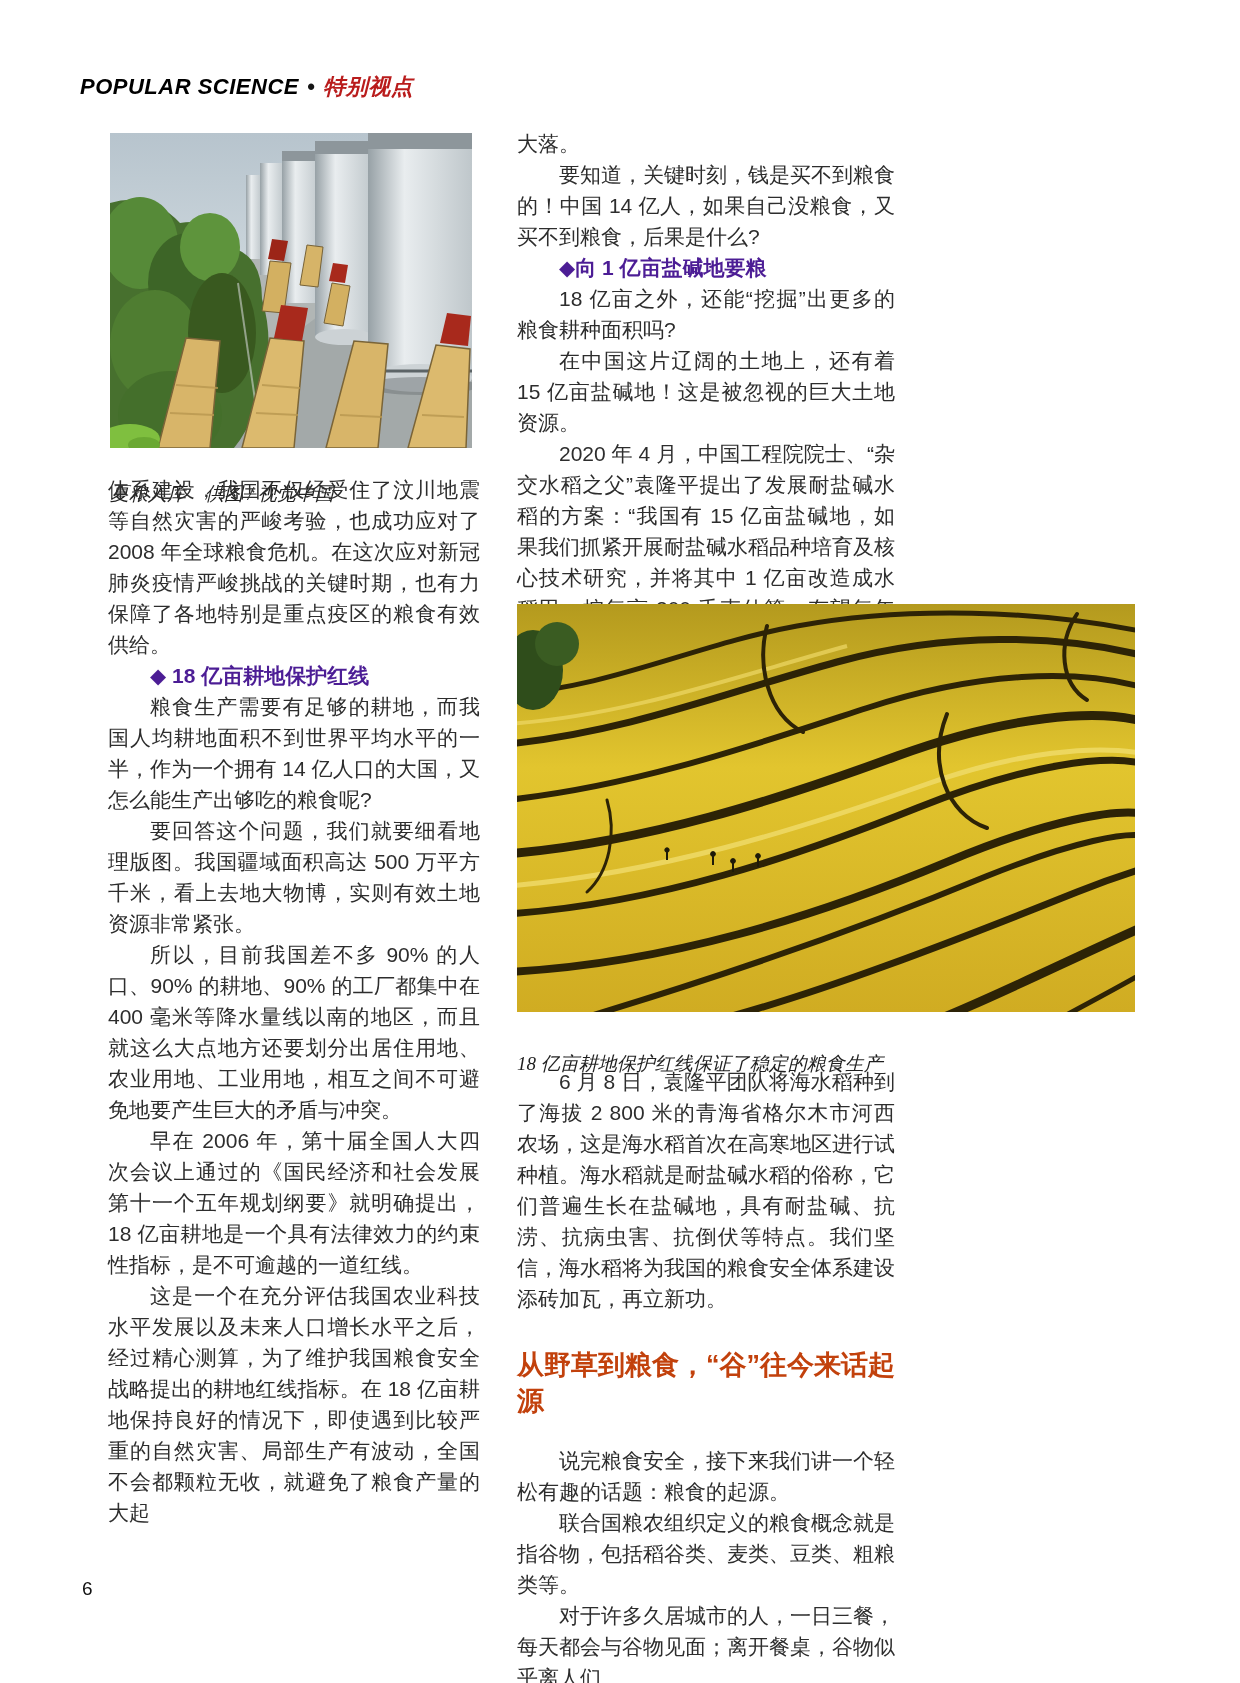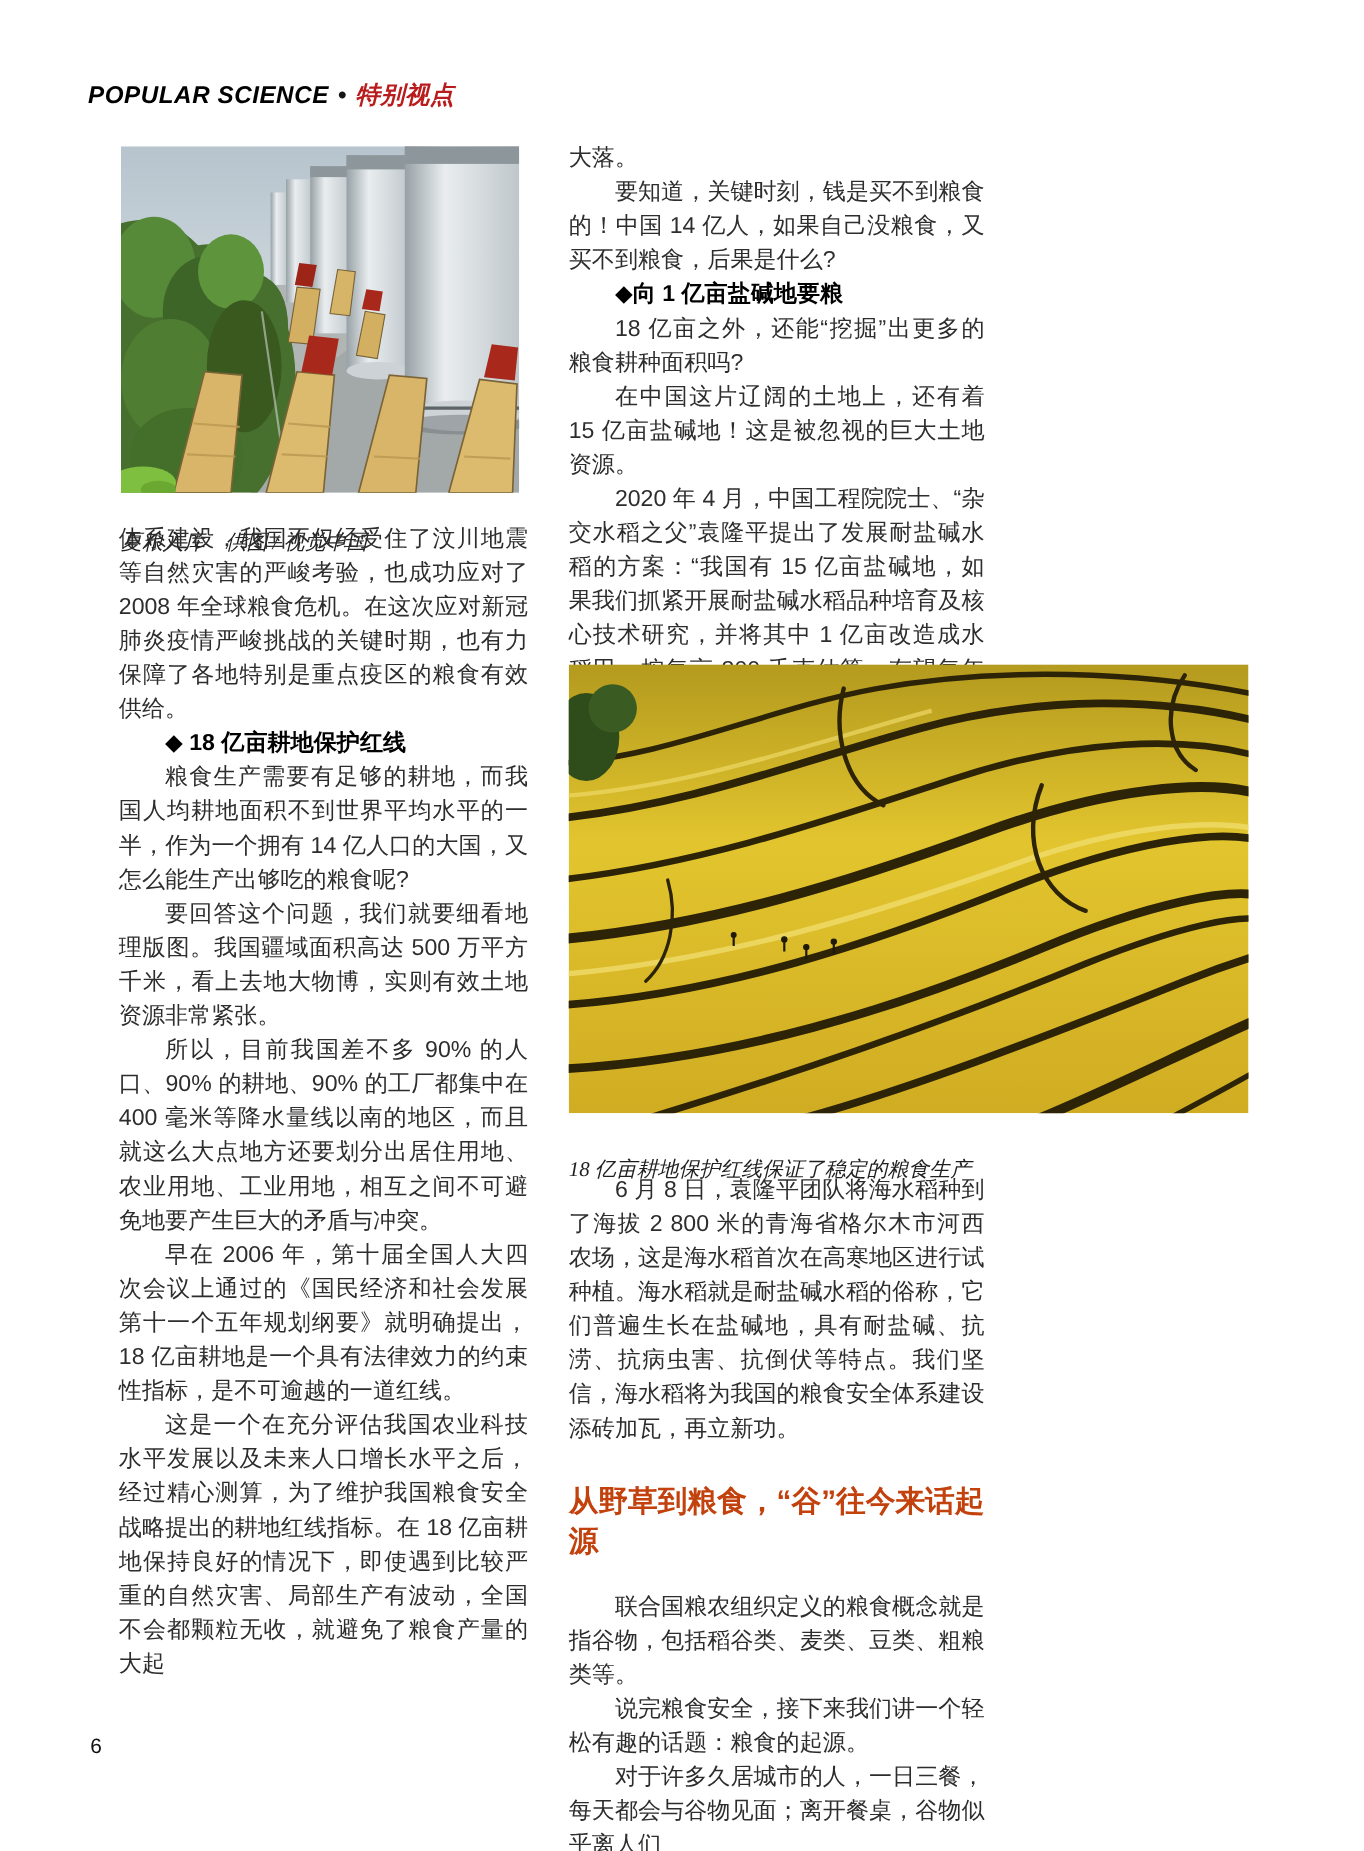--- a/index.html
+++ b/index.html
@@ -41,21 +41,21 @@
 
   
   .body-text {
     font-size:21px; line-height:31px;
     text-align:justify; text-justify:inter-ideograph;
     color:#2d2d2d;
   }
   .body-text p { text-indent:2em; }
   .body-text p.cont { text-indent:0; }
   .body-text .subhead {
-    font-weight:bold; color:#000000; text-indent:2em;
+    font-weight:bold; color:#4c1d95; text-indent:2em;
   }
   #left-col  { left:108px; top:474px;  width:372px; }
   #right-top { left:517px; top:128px;  width:378px; }
   #right-bottom { left:517px; top:1066px; width:378px; }
 
   .section-heading {
     color:#c2410c; font-weight:bold; font-size:27px;
     line-height:36px; text-indent:0 !important;
     margin:33px 0 26px 0; text-align:left;
   }
@@ -195,18 +195,18 @@
         <line x1="150" y1="248" x2="150" y2="256" stroke-width="2"></line>
     </g>
   </svg>
 </figure>
 
 <figcaption class="abs caption" id="caption2">18 亿亩耕地保护红线保证了稳定的粮食生产</figcaption>
 
 <section class="abs body-text" id="right-bottom">
   <p>6 月 8 日，袁隆平团队将海水稻种到了海拔 2 800 米的青海省格尔木市河西农场，这是海水稻首次在高寒地区进行试种植。海水稻就是耐盐碱水稻的俗称，它们普遍生长在盐碱地，具有耐盐碱、抗涝、抗病虫害、抗倒伏等特点。我们坚信，海水稻将为我国的粮食安全体系建设添砖加瓦，再立新功。</p>
   <h2 class="section-heading">从野草到粮食，“谷”往今来话起源</h2>
+  <p>说完粮食安全，接下来我们讲一个轻松有趣的话题：粮食的起源。</p>
   <p>联合国粮农组织定义的粮食概念就是指谷物，包括稻谷类、麦类、豆类、粗粮类等。</p>
-  <p>说完粮食安全，接下来我们讲一个轻松有趣的话题：粮食的起源。</p>
   <p>对于许多久居城市的人，一日三餐，每天都会与谷物见面；离开餐桌，谷物似乎离人们</p>
 </section>
 
 <div class="abs pagenum">6</div>
 
 </body></html>

